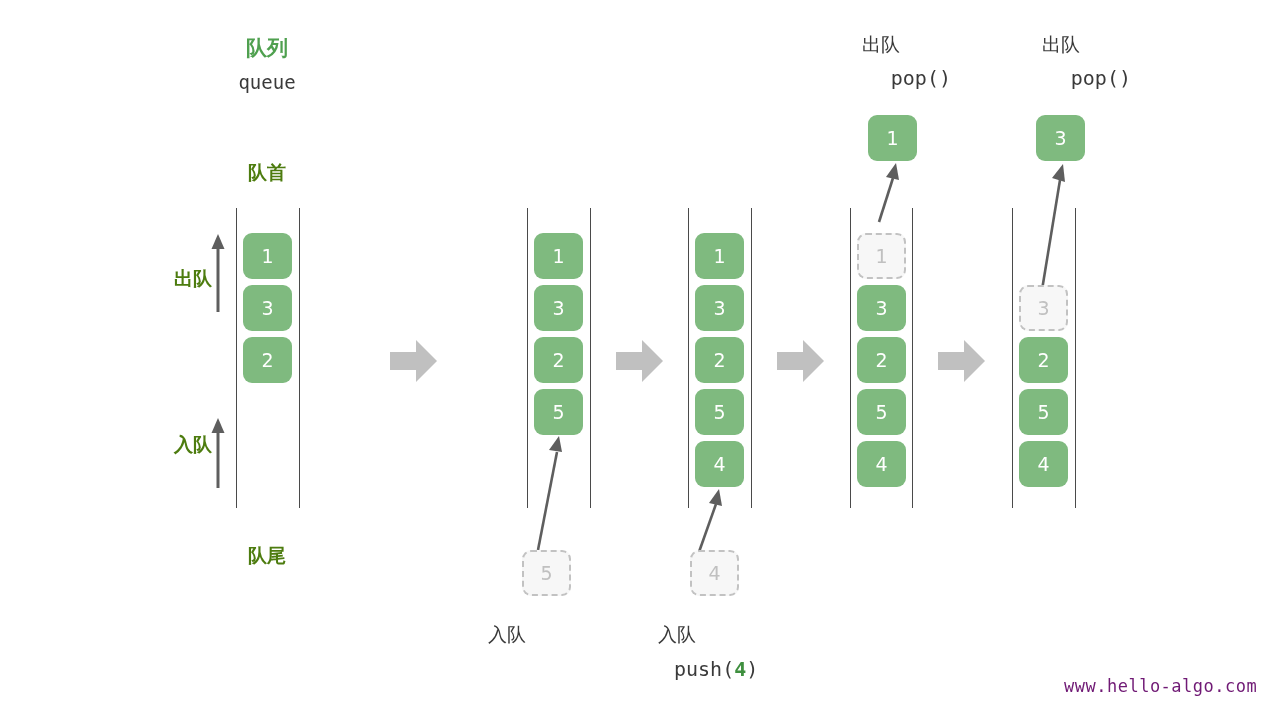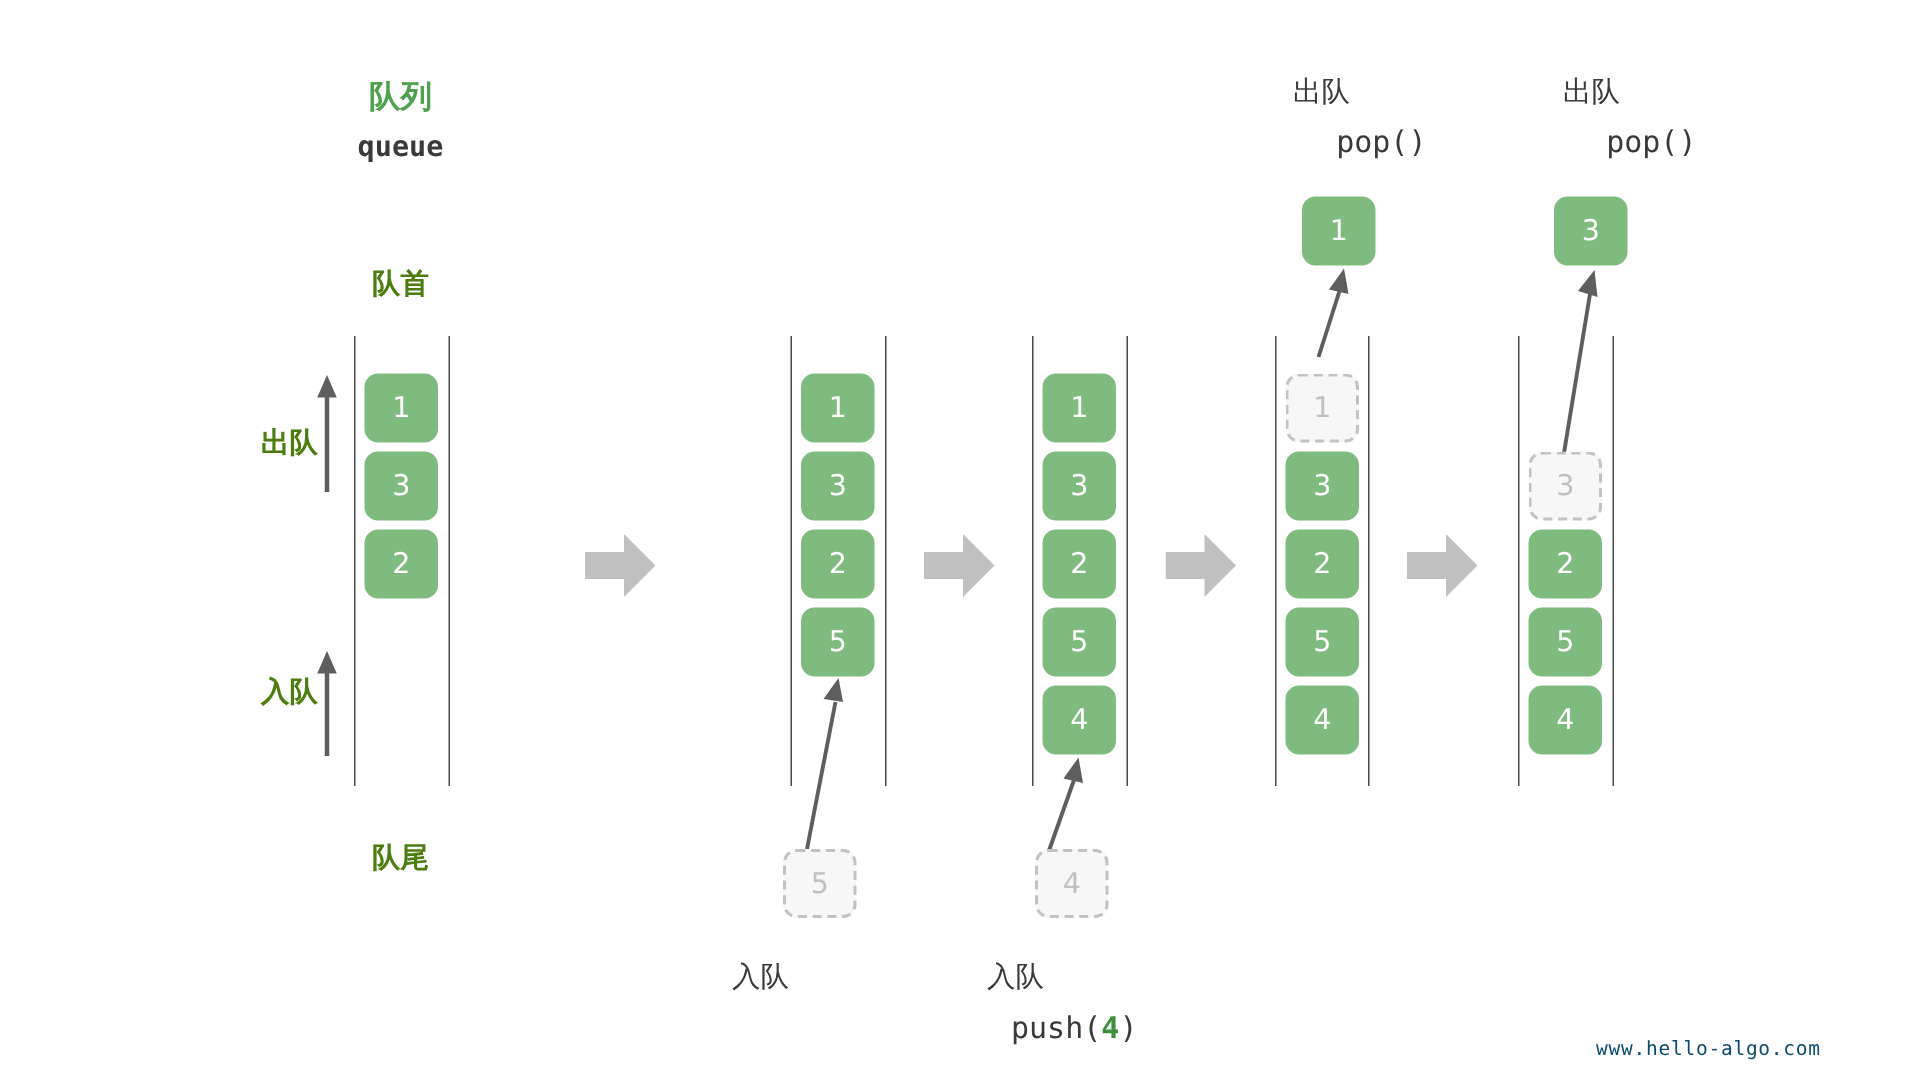--- a/index.html
+++ b/index.html
@@ -9,21 +9,21 @@
   }
   body {
     width: 1280px;
     height: 720px;
     overflow: hidden;
     font-family: "DejaVu Sans", "Liberation Sans", sans-serif;
     position: relative;
   }
   #stage {
     position: absolute;
-    left: 0; top: 16px;
+    left: 0; top: 0;
     width: 1280px;
     height: 612px;
   }
   .abs { position: absolute; }
 
   
   .title-cn {
     font-size: 21px;
     font-weight: bold;
     color: #4fa04f;
@@ -53,22 +53,22 @@
   .op-code {
     font-family: "DejaVu Sans Mono", "Liberation Mono", monospace;
     font-size: 20px;
     color: #3a3a3a;
     white-space: nowrap;
     text-align: right;
   }
   .op-code .hl { color: #3f8f3f; font-weight: bold; }
   .watermark {
     font-family: "DejaVu Sans Mono", "Liberation Mono", monospace;
-    font-size: 13px;
-    color: #0c4a6e;
+    font-size: 17px;
+    color: #701a75;
     white-space: nowrap;
     letter-spacing: 0.5px;
     text-align: center;
   }
 
   
   .rail {
     position: absolute;
     width: 1px;
     background: #4a4a4a;
@@ -102,21 +102,21 @@
 
   
   .step-arrow { position: absolute; }
 </style>
 </head>
 <body>
 
 <div id="stage">
 
   <div class="title-cn abs" style="left:197px; top:34px; width:140px;">队列</div>
-  <div class="title-mono abs" style="left:197px; top:71px; width:140px;font-weight:bold;">queue</div>
+  <div class="title-mono abs" style="left:197px; top:71px; width:140px;">queue</div>
 
   <div class="side-label abs" style="left:197px; top:160px; width:140px;">队首</div>
   <div class="side-label abs" style="left:197px; top:543px; width:140px;">队尾</div>
 
   <div class="side-label abs" style="left:140px; top:266px; width:72px; text-align:right;">出队</div>
   <svg class="dir-arrow" style="left:206px; top:232px;" width="24" height="82" viewBox="0 0 24 82">
     <line x1="12" y1="80" x2="12" y2="14" stroke="#5e5e5e" stroke-width="3"></line>
     <polygon points="12,2 5.5,17 18.5,17" fill="#5e5e5e"></polygon>
   </svg>
 

